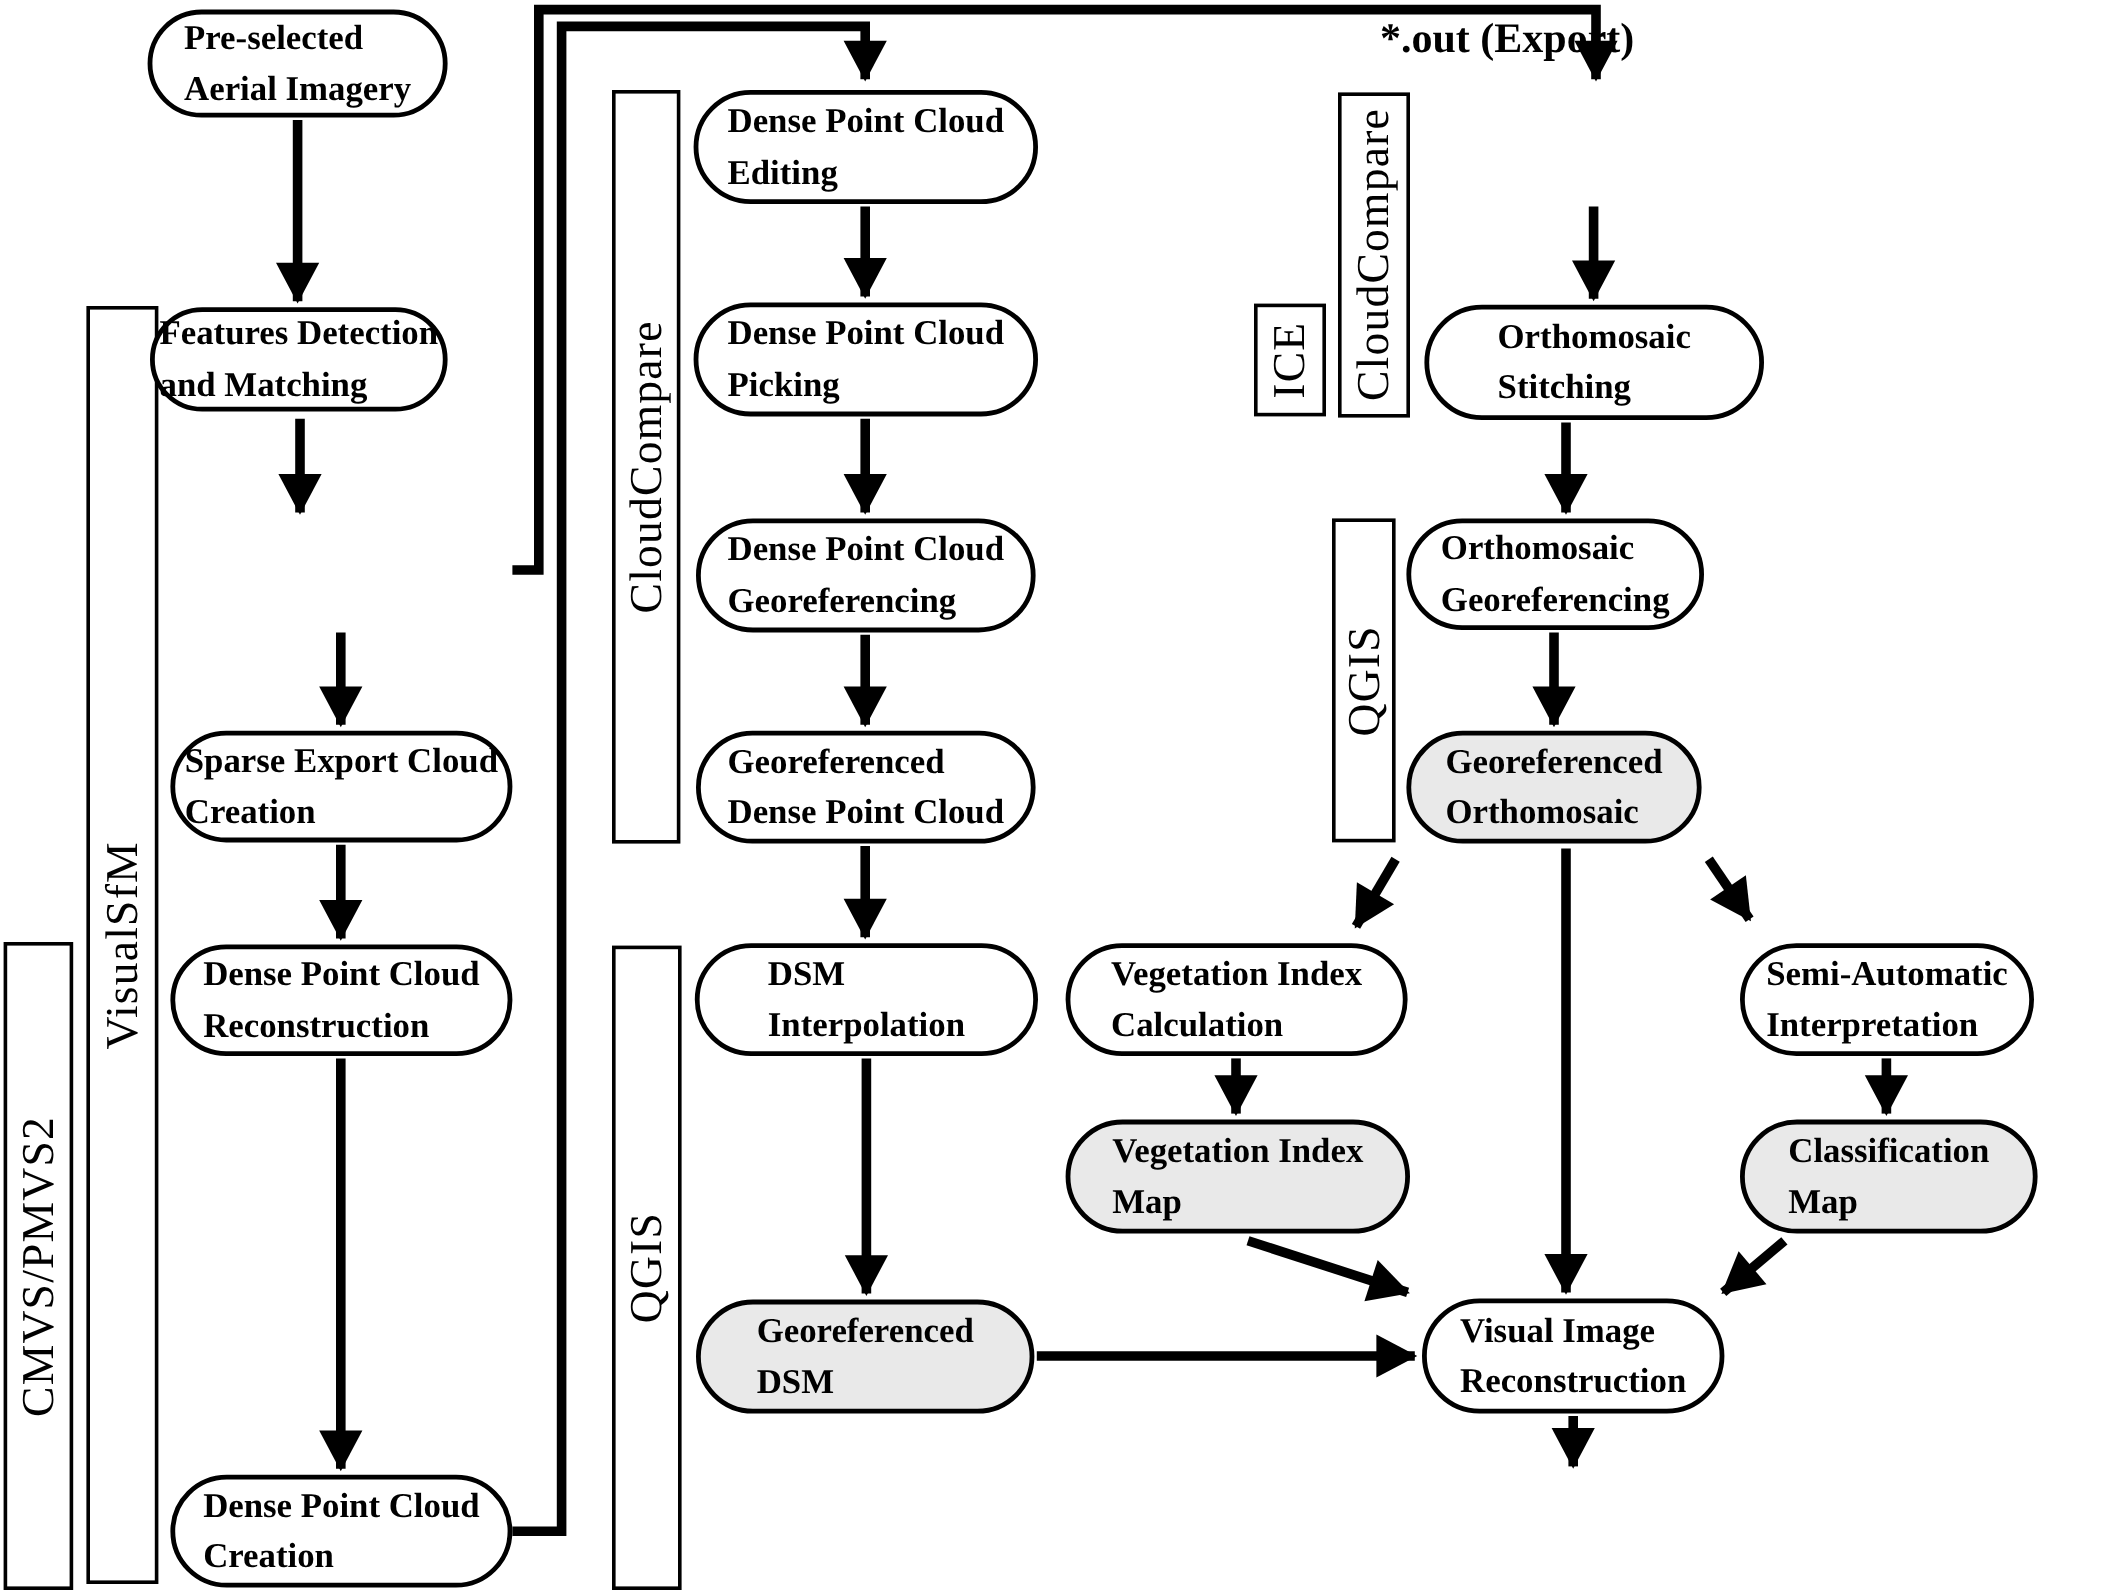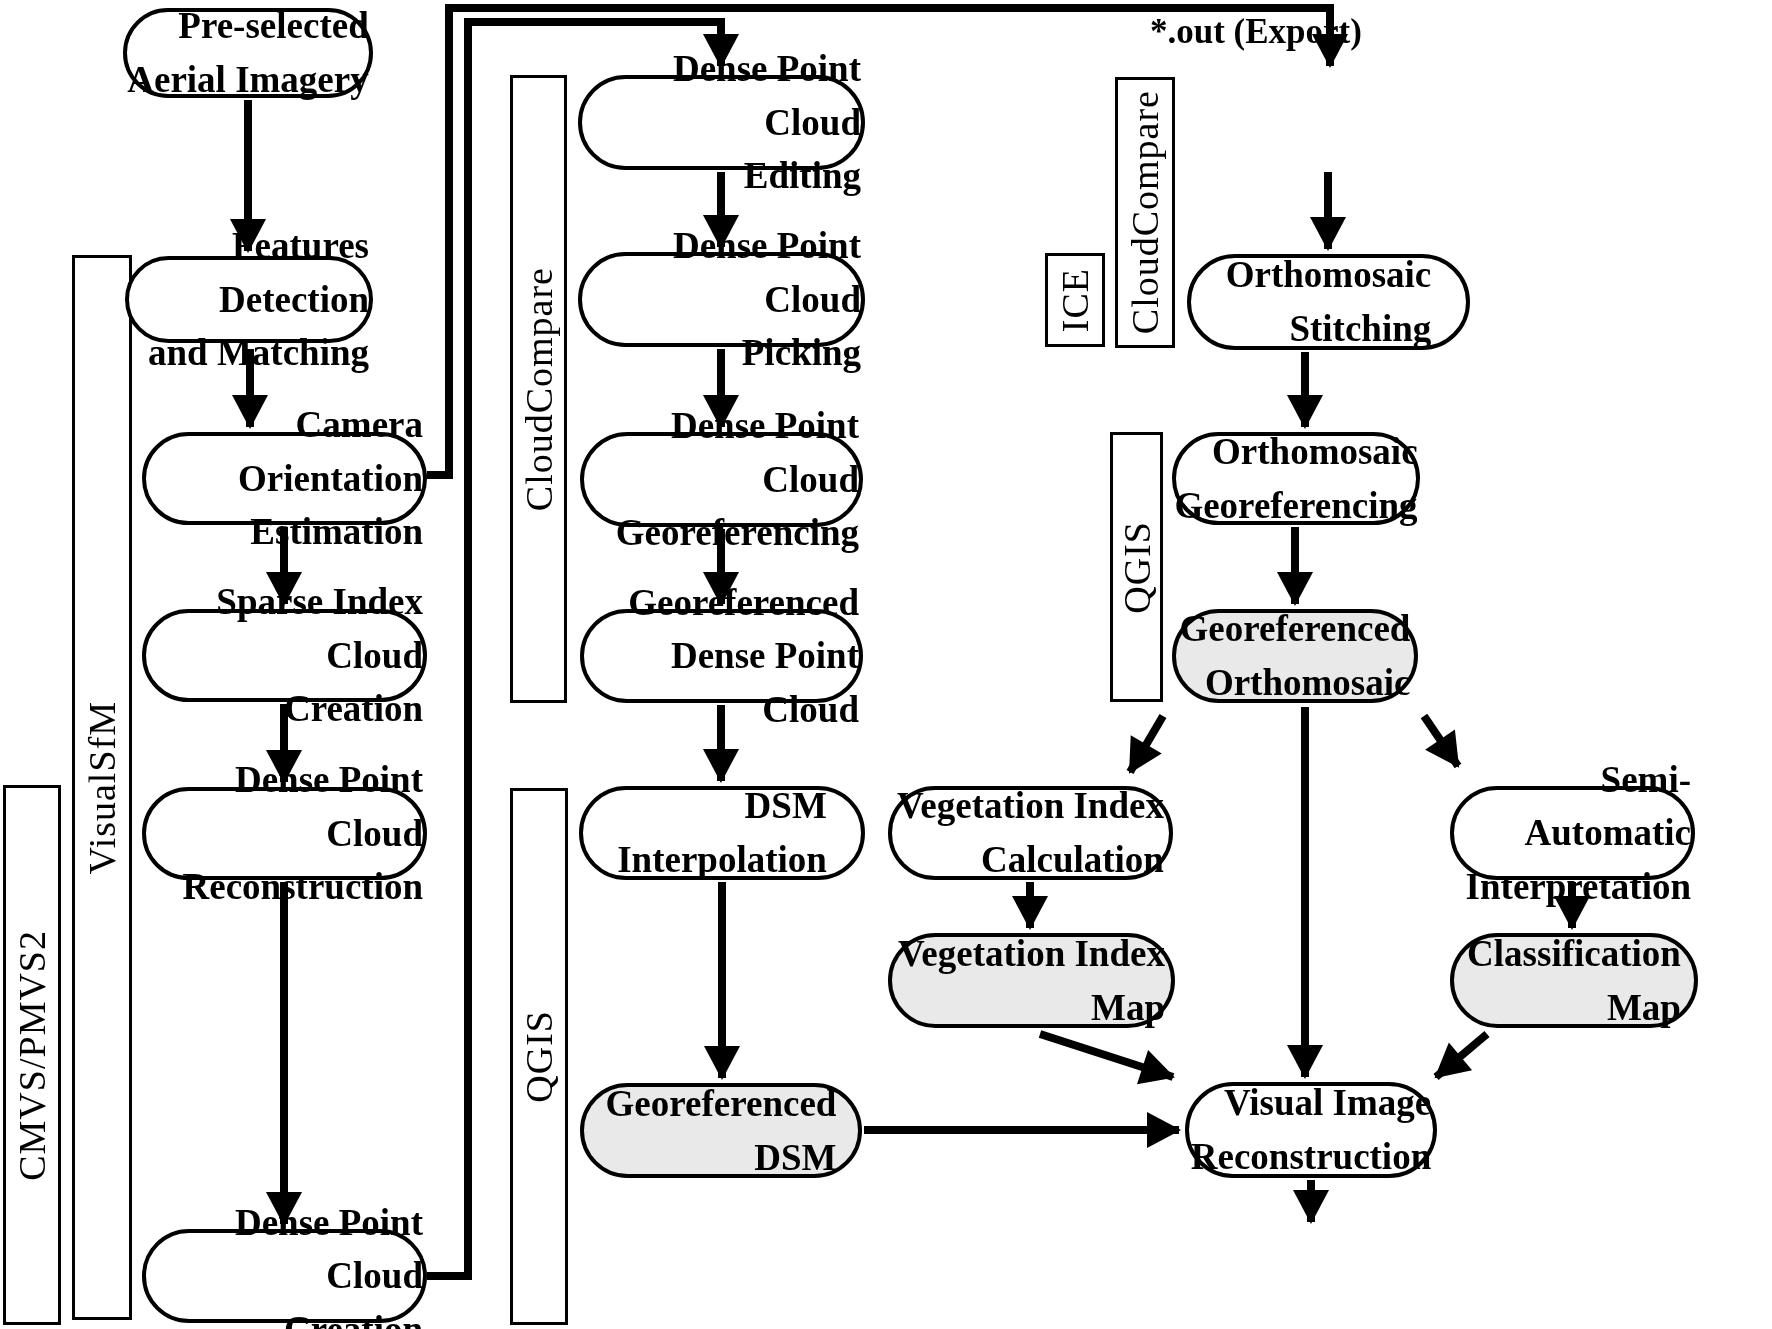--- a/index.html
+++ b/index.html
@@ -3,22 +3,22 @@
 <meta charset="utf-8">
 <style>
   html,body{margin:0;padding:0;background:var(--bg,#ffffff);}
   .canvas{position:relative;width:1772px;height:1329px;background:var(--bg,#ffffff);overflow:hidden;
           font-family:"Liberation Serif",serif;color:var(--ink,#000);}
   .connectors{position:absolute;left:0;top:0;width:1772px;height:1329px;pointer-events:none;}
   .conn{stroke:var(--ink,#000000);fill:none;stroke-width:8;}
   #arrowhead path{fill:var(--ink,#000000);}
   .node{position:absolute;box-sizing:border-box;border:4px solid var(--border,#000);
         border-radius:50px;background:var(--fill,#ffffff);
-        display:flex;align-items:center;justify-content:center;text-align:right;
-        font-weight:bold;font-size:37px;line-height:1.45;white-space:pre-line;}
+        display:flex;align-items:center;justify-content:center;text-align:left;
+        font-weight:bold;font-size:29px;line-height:1.45;white-space:pre-line;}
   .node.output{background:var(--output-fill,#e9e9e9);}
   .tallbox{position:absolute;box-sizing:border-box;border:3px solid var(--border,#000);
            background:var(--fill,#ffffff);display:flex;align-items:center;justify-content:center;}
   .tallbox span{writing-mode:vertical-rl;transform:rotate(180deg);
                 font-size:38px;font-weight:normal;letter-spacing:1px;white-space:nowrap;}
   .export-label{position:absolute;font-weight:bold;font-size:35px;white-space:nowrap;}
 </style>
 </head>
 <body>
 
@@ -85,23 +85,21 @@
     <span>CloudCompare</span>
     </div>
   <div class="tallbox" style="left:1110px;top:432px;width:53px;height:270px">
     <span>QGIS</span>
     </div>
 
   <div class="node" style="left:123px;top:8px;width:250px;height:90px">Pre-selected
 Aerial Imagery</div>
   <div class="node" style="left:125px;top:256px;width:248px;height:87px">Features Detection
 and Matching</div>
-  <div class="node" style="left:142px;top:432px;width:285px;height:93px">Camera Orientation
-Estimation</div>
-  <div class="node" style="left:142px;top:609px;width:285px;height:93px">Sparse Index Cloud
+  <div class="node" style="left:142px;top:609px;width:285px;height:93px">Sparse Export Cloud
 Creation</div>
   <div class="node" style="left:142px;top:787px;width:285px;height:93px">Dense Point Cloud
 Reconstruction</div>
   <div class="node" style="left:142px;top:1229px;width:285px;height:94px">Dense Point Cloud
 Creation</div>
 
   <div class="node" style="left:578px;top:75px;width:287px;height:95px">Dense Point Cloud
 Editing</div>
   <div class="node" style="left:578px;top:252px;width:287px;height:95px">Dense Point Cloud
 Picking</div>

